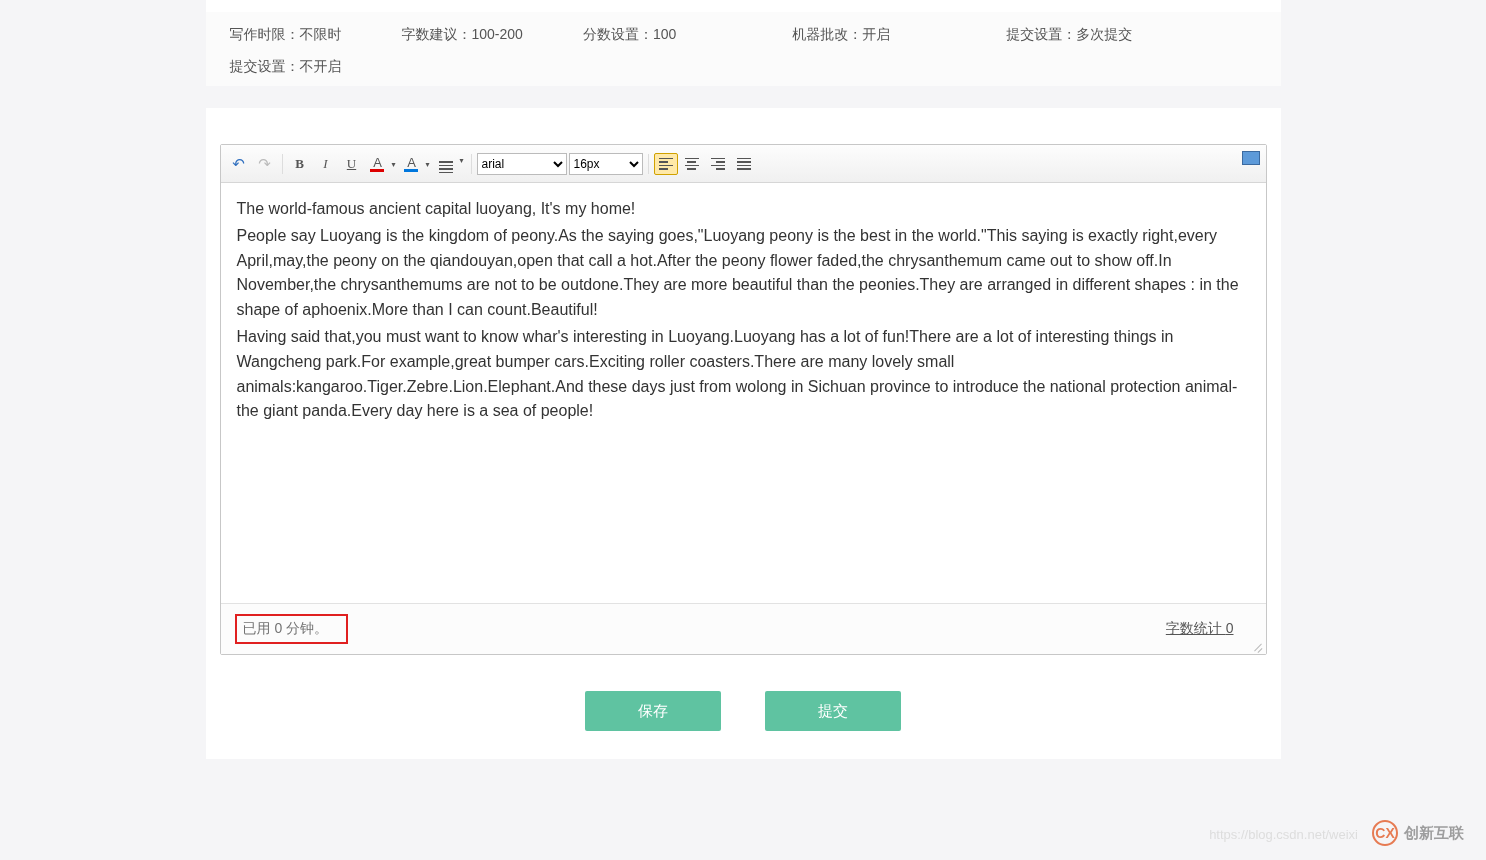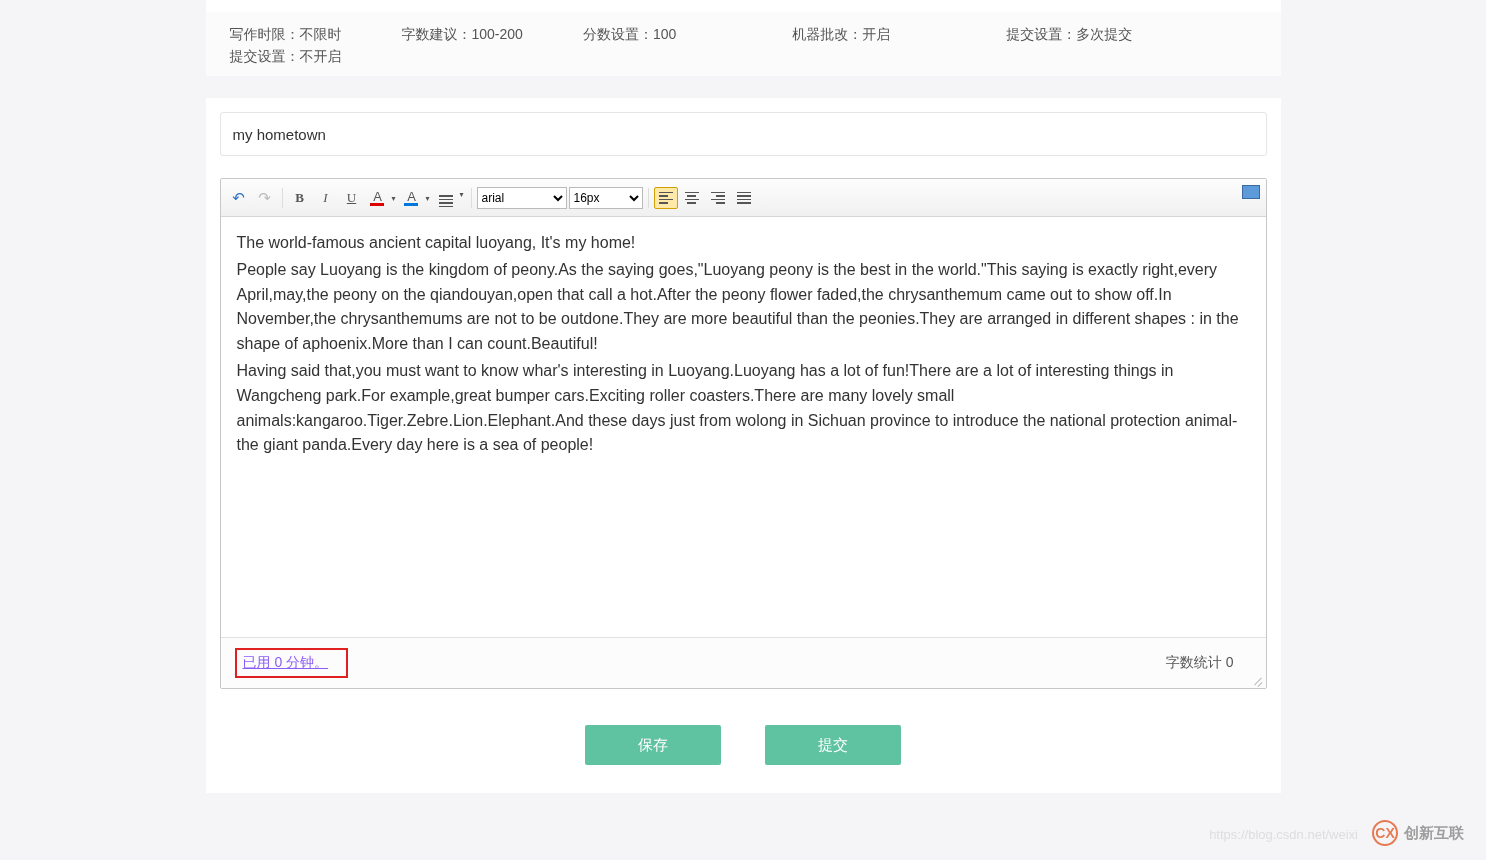--- a/index.html
+++ b/index.html
@@ -15,21 +15,21 @@
   width: 1075px;
   background: #fff;
   padding: 12px 0 0 0;
   border-radius: 0 0 2px 2px;
 }
 .settings {
   background: #fbfbfb;
   padding: 14px 24px 10px 24px;
   display: flex;
   flex-wrap: wrap;
-  row-gap: 4px;
+  row-gap: 14px;
   color: #555;
 }
 .settings .item { margin-right: 60px; white-space: nowrap; }
 .settings .item:nth-child(4) { margin-right: 60px; margin-left: 56px; }
 .settings .item:nth-child(5) { margin-left: 56px; font-family: Liberation Mono, monospace; }
 .settings .item:nth-child(6) { width: 100%; margin-right: 0; }
 
 .editor-panel {
   margin: 22px auto 0 auto;
   width: 1075px;
@@ -103,24 +103,23 @@
 .status-bar {
   display: flex; justify-content: space-between; align-items: center;
   padding: 10px 14px;
   border-top: 1px solid #e2e2e2;
   background: #fcfcfc;
   position: relative;
 }
 .timer-box {
   border: 2px solid #e02020;
   padding: 4px 18px 4px 6px;
-  color: #8b5cf6;
-  text-decoration: underline;
-}
-.wc { color: #555; font-size: 14px; margin-right: 18px;}
+  color: #737373;
+}
+.wc { color: #555; font-size: 14px; margin-right: 18px; text-decoration: underline;}
 .corner {
   position: absolute; right: 2px; bottom: 2px;
   width: 14px; height: 14px; cursor: nwse-resize;
 }
 .corner::before, .corner::after {
   content: ""; position: absolute; background: #bbb;
 }
 .corner::before { width: 10px; height: 1px; right: 1px; bottom: 4px; transform: rotate(-45deg);}
 .corner::after  { width: 6px;  height: 1px; right: 1px; bottom: 1px; transform: rotate(-45deg);}
 .actions {
@@ -189,21 +188,20 @@
       <span class="item">
         <span>提交设置：</span><span>多次提交</span>
       </span>
       <span class="item">
         <span>提交设置：</span><span>不开启</span>
       </span>
     </div>
   </div>
 
   <div class="editor-panel">
-    <input class="title-input" value="my hometown" style="">
 
     <div class="rtf-wrap">
       <div class="toolbar">
         <span class="tbtn undo-ico">↶</span>
         <span class="tbtn redo-ico">↷</span>
         <span class="sep"></span>
         <span class="tbtn b">B</span>
         <span class="tbtn i">I</span>
         <span class="tbtn u">U</span>
         <span class="drop">

